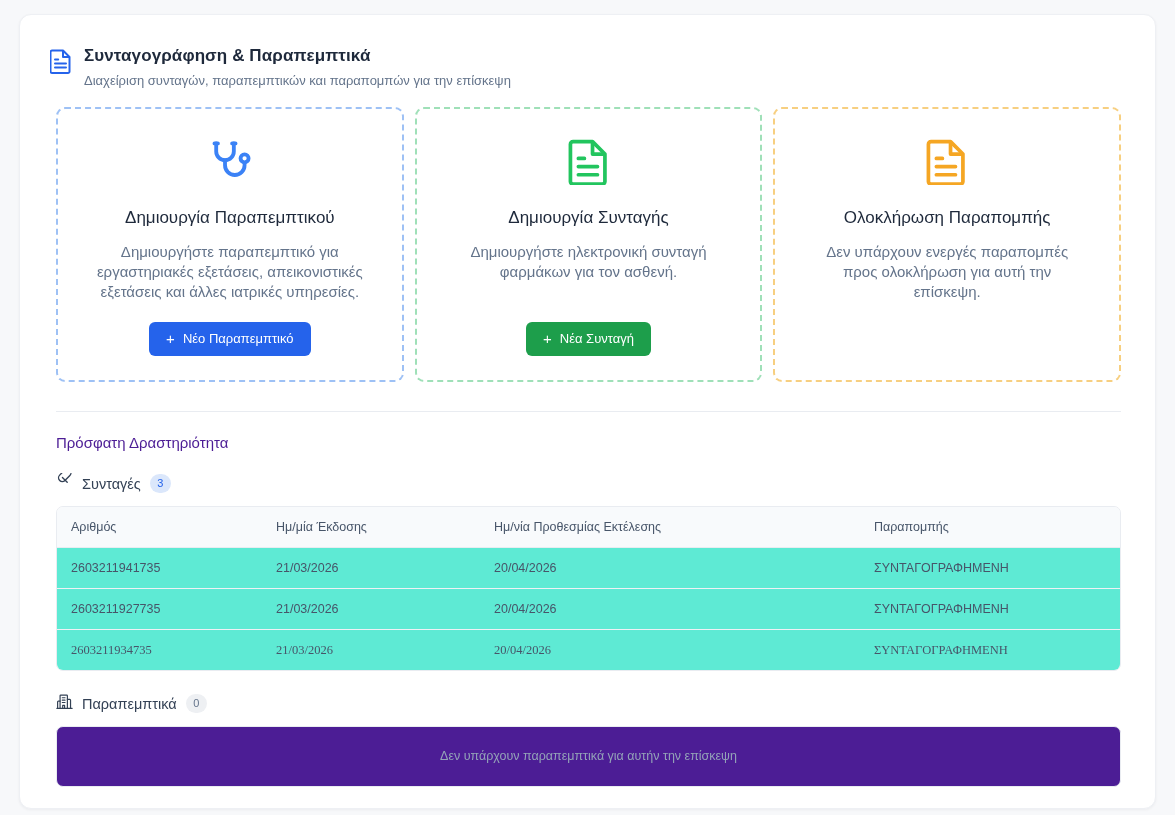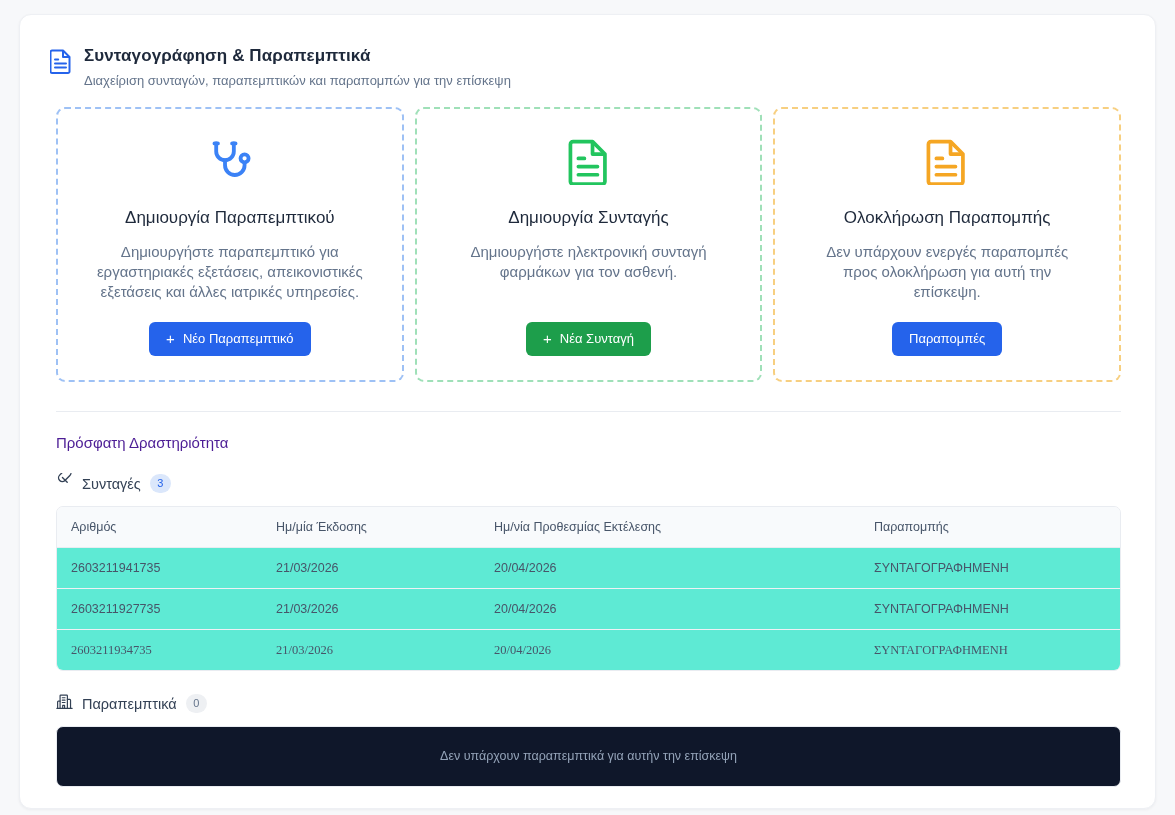--- a/index.html
+++ b/index.html
@@ -113,21 +113,21 @@
   }
   tbody tr:last-child td { border-bottom: none; font-family: Liberation Serif, serif; }
   .col-1 { width: 205px; }
   .col-2 { width: 218px; }
   .col-3 { width: 380px; }
 
   
   .empty {
     margin: 0 17px 0 19px;
     border: 1px solid #e9ecf1; border-radius: 7px;
-    background: #0f172a;
+    background: #4c1d95;
     text-align: center; font-size: 12.5px; color: #94a3b8;
     padding: 21px 8px; line-height: 17px;
   }
 </style>
 </head>
 <body>
 
 <div class="page">
   <div class="panel">
 
@@ -187,25 +187,20 @@
       <div class="card amber">
         <div class="card-icon">
           <svg width="44" height="46" viewBox="0 0 22 26" fill="none">
             <path d="M2 1.5h11l7 7v15.5a1.5 1.5 0 0 1-1.5 1.5H2A1.5 1.5 0 0 1 .5 24V3A1.5 1.5 0 0 1 2 1.5z" stroke="#f5a623" stroke-width="2.1" stroke-linejoin="round"></path>
             <path d="M13 1.5V8.5h7" stroke="#f5a623" stroke-width="2.1" stroke-linejoin="round"></path>
             <path d="M5 11h3.4M5 15.6h10.8M5 20.2h10.8" stroke="#f5a623" stroke-width="2.1" stroke-linecap="round"></path>
           </svg>
         </div>
         <div class="card-title">Ολοκλήρωση Παραπομπής</div>
         <div class="card-desc">Δεν υπάρχουν ενεργές παραπομπές προς ολοκλήρωση για αυτή την επίσκεψη.</div>
-        <div class="card-btn-wrap">
-          <button class="btn btn-blue">
-            <span>Παραπομπές</span>
-          </button>
-        </div>
       </div>
 
     </div>
 
     <div class="divider"></div>
 
     <div class="recent-title">Πρόσφατη Δραστηριότητα</div>
 
     <div class="sec-head">
       <span>

